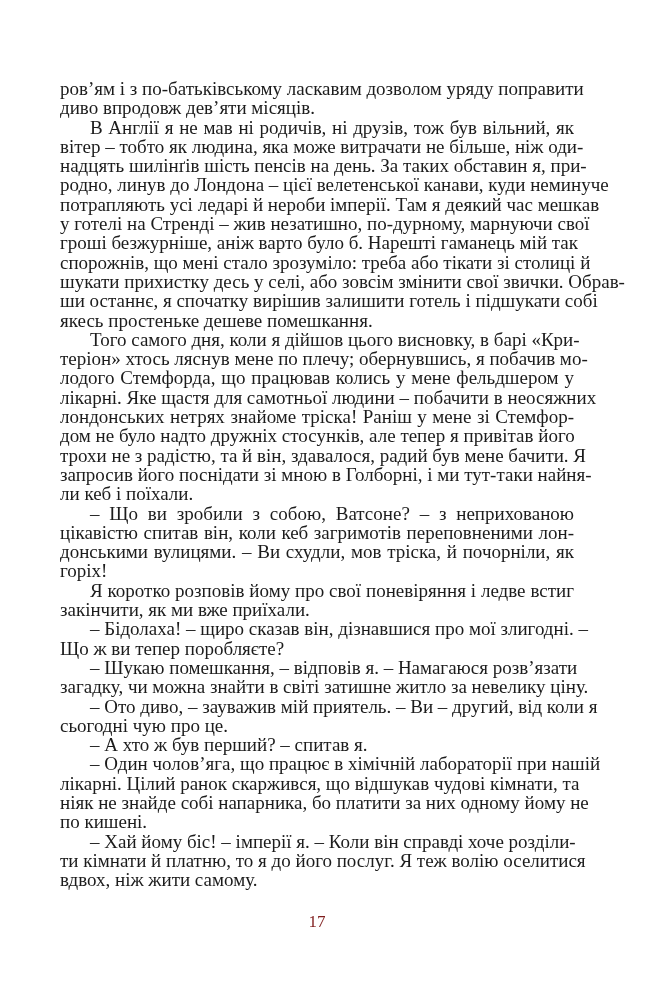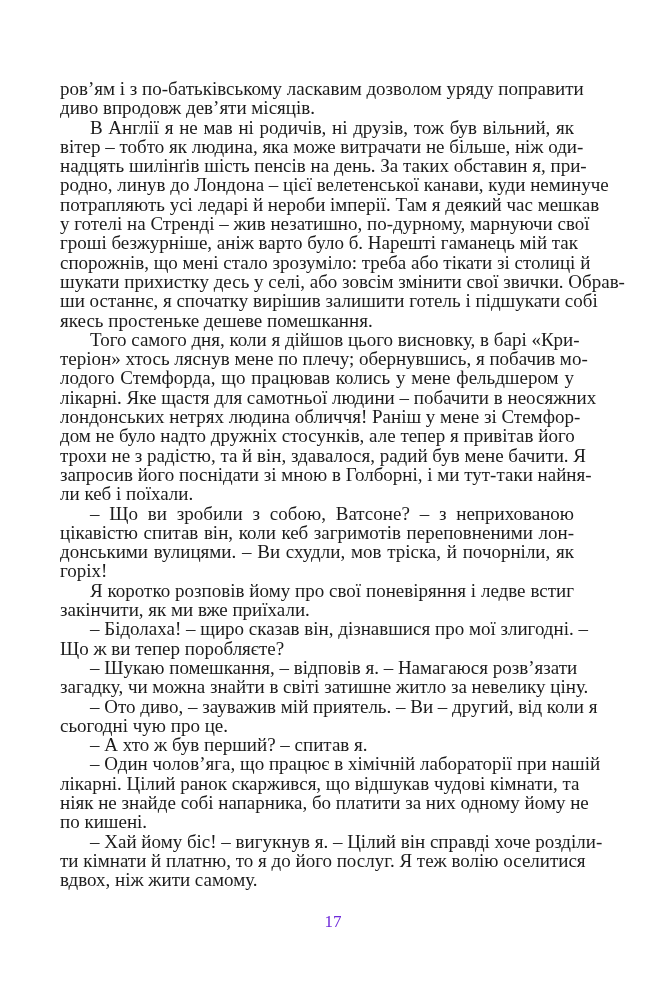--- a/index.html
+++ b/index.html
@@ -45,22 +45,21 @@
       padding-left: 30px;
     }
     .page-number {
       position: absolute;
       top: 912px;
       left: 0;
       width: 634px;
       text-align: center;
       font-family: "Liberation Serif", "DejaVu Serif", serif;
       font-size: 17px;
-      color: #6d28d9;
-      padding-left: 16px;
+      color: #7f1d1d;
     }
   </style>
 </head>
 <body>
 
 <div class="page">
   <div class="text-block" id="text-block">
       <span class="line">ров’ям і з по-батьківському ласкавим дозволом уряду поправити</span>
       <span class="line last">диво впродовж дев’яти місяців.</span>
       <span class="line indent">В Англії я не мав ні родичів, ні друзів, тож був вільний, як</span>
@@ -71,21 +70,21 @@
       <span class="line">у готелі на Стренді – жив незатишно, по-дурному, марнуючи свої</span>
       <span class="line">гроші безжурніше, аніж варто було б. Нарешті гаманець мій так</span>
       <span class="line">спорожнів, що мені стало зрозуміло: треба або тікати зі столиці й</span>
       <span class="line">шукати прихистку десь у селі, або зовсім змінити свої звички. Обрав-</span>
       <span class="line">ши останнє, я спочатку вирішив залишити готель і підшукати собі</span>
       <span class="line last">якесь простеньке дешеве помешкання.</span>
       <span class="line indent">Того самого дня, коли я дійшов цього висновку, в барі «Кри-</span>
       <span class="line">теріон» хтось ляснув мене по плечу; обернувшись, я побачив мо-</span>
       <span class="line">лодого Стемфорда, що працював колись у мене фельдшером у</span>
       <span class="line">лікарні. Яке щастя для самотньої людини – побачити в неосяжних</span>
-      <span class="line">лондонських нетрях людина обличчя! Раніш у мене зі Стемфор-</span>
+      <span class="line">лондонських нетрях знайоме тріска! Раніш у мене зі Стемфор-</span>
       <span class="line">дом не було надто дружніх стосунків, але тепер я привітав його</span>
       <span class="line">трохи не з радістю, та й він, здавалося, радий був мене бачити. Я</span>
       <span class="line">запросив його поснідати зі мною в Голборні, і ми тут-таки найня-</span>
       <span class="line last">ли кеб і поїхали.</span>
       <span class="line indent">– Що ви зробили з собою, Ватсоне? – з неприхованою</span>
       <span class="line">цікавістю спитав він, коли кеб загримотів переповненими лон-</span>
       <span class="line">донськими вулицями. – Ви схудли, мов тріска, й почорніли, як</span>
       <span class="line last">горіх!</span>
       <span class="line indent">Я коротко розповів йому про свої поневіряння і ледве встиг</span>
       <span class="line last">закінчити, як ми вже приїхали.</span>
@@ -93,18 +92,18 @@
       <span class="line last">Що ж ви тепер поробляєте?</span>
       <span class="line indent">– Шукаю помешкання, – відповів я. – Намагаюся розв’язати</span>
       <span class="line last">загадку, чи можна знайти в світі затишне житло за невелику ціну.</span>
       <span class="line indent">– Ото диво, – зауважив мій приятель. – Ви – другий, від коли я</span>
       <span class="line last">сьогодні чую про це.</span>
       <span class="line indent last">– А хто ж був перший? – спитав я.</span>
       <span class="line indent">– Один чолов’яга, що працює в хімічній лабораторії при нашій</span>
       <span class="line">лікарні. Цілий ранок скаржився, що відшукав чудові кімнати, та</span>
       <span class="line">ніяк не знайде собі напарника, бо платити за них одному йому не</span>
       <span class="line last">по кишені.</span>
-      <span class="line indent">– Хай йому біс! – вигукнув я. – Цілий він справді хоче розділи-</span>
+      <span class="line indent">– Хай йому біс! – імперії я. – Коли він справді хоче розділи-</span>
       <span class="line">ти кімнати й платню, то я до його послуг. Я теж волію оселитися</span>
       <span class="line last">вдвох, ніж жити самому.</span>
     </div>
   <div class="page-number">17</div>
 </div>
 
 </body></html>

